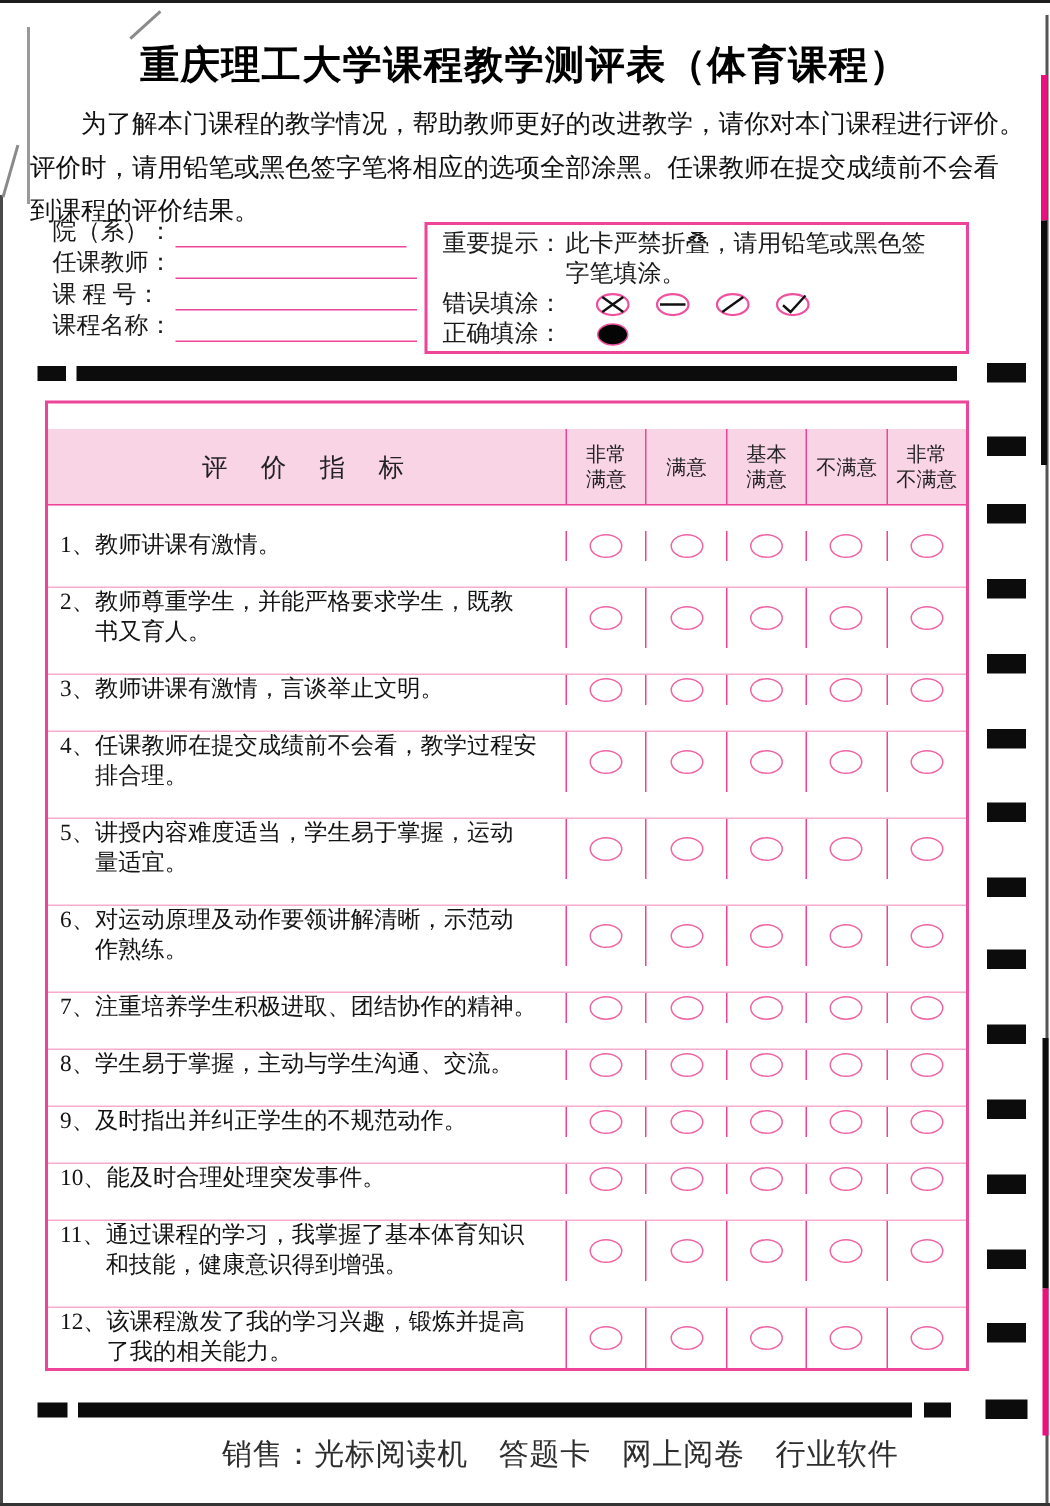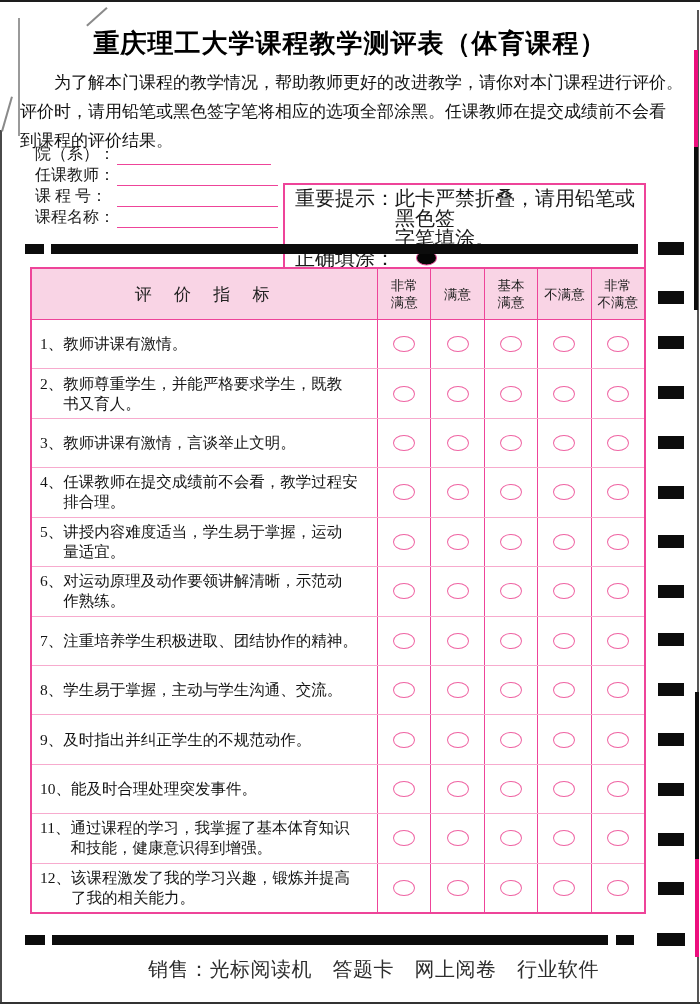--- a/index.html
+++ b/index.html
@@ -26,33 +26,33 @@
     font-size:17px;line-height:29px;white-space:pre-line;color:#111;}
 
   .fields{position:absolute;left:35px;top:142px;width:243px;}
   .frow{display:flex;align-items:flex-end;height:21px;}
   .flabel{flex:0 0 82px;font-size:16px;white-space:nowrap;color:#1a1a1a;}
   .uline{flex:1;border-bottom:1.5px solid #ee4499;height:100%;box-sizing:border-box;}
   .uline.short{margin-right:7px;}
 
   .notice{position:absolute;left:283px;top:146px;width:363px;height:88px;
     box-sizing:border-box;border:2px solid #ee4499;padding:3px 8px 0 10px;
-    font-size:20px;line-height:20px;color:#1a1a1a;margin-top:35px;}
+    font-size:16px;line-height:20px;color:#1a1a1a;}
   .nrow{display:flex;}
   .nrow.mk{align-items:center;height:20px;}
   .nlabel{flex:0 0 82px;white-space:nowrap;}
   .ntext{flex:1;white-space:pre-line;}
   .marks{display:flex;align-items:center;gap:17px;margin-left:20px;}
   .marks svg{display:block;}
 
   .bar{position:absolute;height:10px;background:#0c0c0c;}
 
   .etable{position:absolute;left:30px;top:265px;width:616px;height:647px;
     box-sizing:border-box;border:2px solid #ee4499;display:flex;flex-direction:column;background:#fff;}
-  .trow{display:flex;flex:1;border-top:1px solid #f7abce;box-sizing:border-box;}
+  .trow{display:flex;flex:1;border-top:1px solid #f7abce;box-sizing:border-box;margin-top:17px;}
   .trow.thead{flex:0 0 51px;background:#f9d4e5;border-top:none;border-bottom:1px solid #ee4499;}
   .trow.first{border-top:none;}
   .c{box-sizing:border-box;border-left:1.5px solid #ee4499;display:flex;align-items:center;justify-content:center;}
   .c1{flex:0 0 345px;border-left:none;justify-content:flex-start;padding:0 4px 0 8px;}
   .cb{flex:1;}
   .head-label{width:100%;text-align:center;font-size:17px;letter-spacing:9px;color:#222;}
   .hcol{font-size:13.5px;line-height:17px;text-align:center;white-space:pre-line;color:#222;}
   .item{display:flex;align-items:flex-start;font-size:15.5px;line-height:20px;color:#141414;}
   .num{white-space:nowrap;flex:0 0 auto;}
   .itxt{white-space:pre-line;}
@@ -98,28 +98,20 @@
       <span class="flabel">课程名称：</span>
       <span class="uline"></span>
     </div>
   </div>
 
   <div class="notice">
     <div class="nrow">
       <span class="nlabel">重要提示：</span>
       <span class="ntext">此卡严禁折叠，请用铅笔或黑色签
 字笔填涂。</span>
-    </div>
-    <div class="nrow mk">
-      <span class="nlabel">正确填涂：</span>
-      <span class="marks">
-        <svg width="23" height="16" viewBox="0 0 23 16">
-          <ellipse cx="11.5" cy="8" rx="10" ry="7" fill="#050505" stroke="#f0519e" stroke-width="1"></ellipse>
-        </svg>
-      </span>
     </div>
     <div class="nrow mk">
       <span class="nlabel">错误填涂：</span>
       <span class="marks">
         <svg width="23" height="16" viewBox="0 0 23 16">
           <ellipse cx="11.5" cy="8" rx="10.5" ry="7" fill="none" stroke="#f0519e" stroke-width="1.5"></ellipse>
           <line x1="4.5" y1="3" x2="18.5" y2="13" stroke="#111" stroke-width="1.6"></line>
           <line x1="18.5" y1="3" x2="4.5" y2="13" stroke="#111" stroke-width="1.6"></line>
         </svg>
         <svg width="23" height="16" viewBox="0 0 23 16">
@@ -129,20 +121,28 @@
         <svg width="23" height="16" viewBox="0 0 23 16">
           <ellipse cx="11.5" cy="8" rx="10.5" ry="7" fill="none" stroke="#f0519e" stroke-width="1.5"></ellipse>
           <line x1="4.5" y1="13" x2="18.5" y2="3" stroke="#111" stroke-width="1.6"></line>
         </svg>
         <svg width="23" height="16" viewBox="0 0 23 16">
           <ellipse cx="11.5" cy="8" rx="10.5" ry="7" fill="none" stroke="#f0519e" stroke-width="1.5"></ellipse>
           <polyline points="5,8.5 10,13 20,2" fill="none" stroke="#111" stroke-width="1.6"></polyline>
         </svg>
       </span>
     </div>
+    <div class="nrow mk">
+      <span class="nlabel">正确填涂：</span>
+      <span class="marks">
+        <svg width="23" height="16" viewBox="0 0 23 16">
+          <ellipse cx="11.5" cy="8" rx="10" ry="7" fill="#050505" stroke="#f0519e" stroke-width="1"></ellipse>
+        </svg>
+      </span>
+    </div>
   </div>
 
   <div class="bar" style="left:25px;top:242px;width:19px;"></div>
   <div class="bar" style="left:51px;top:242px;width:587px;"></div>
 
   <div class="etable">
     <div class="trow thead">
       <div class="c c1">
         <span class="head-label">评 价 指 标</span>
       </div>

